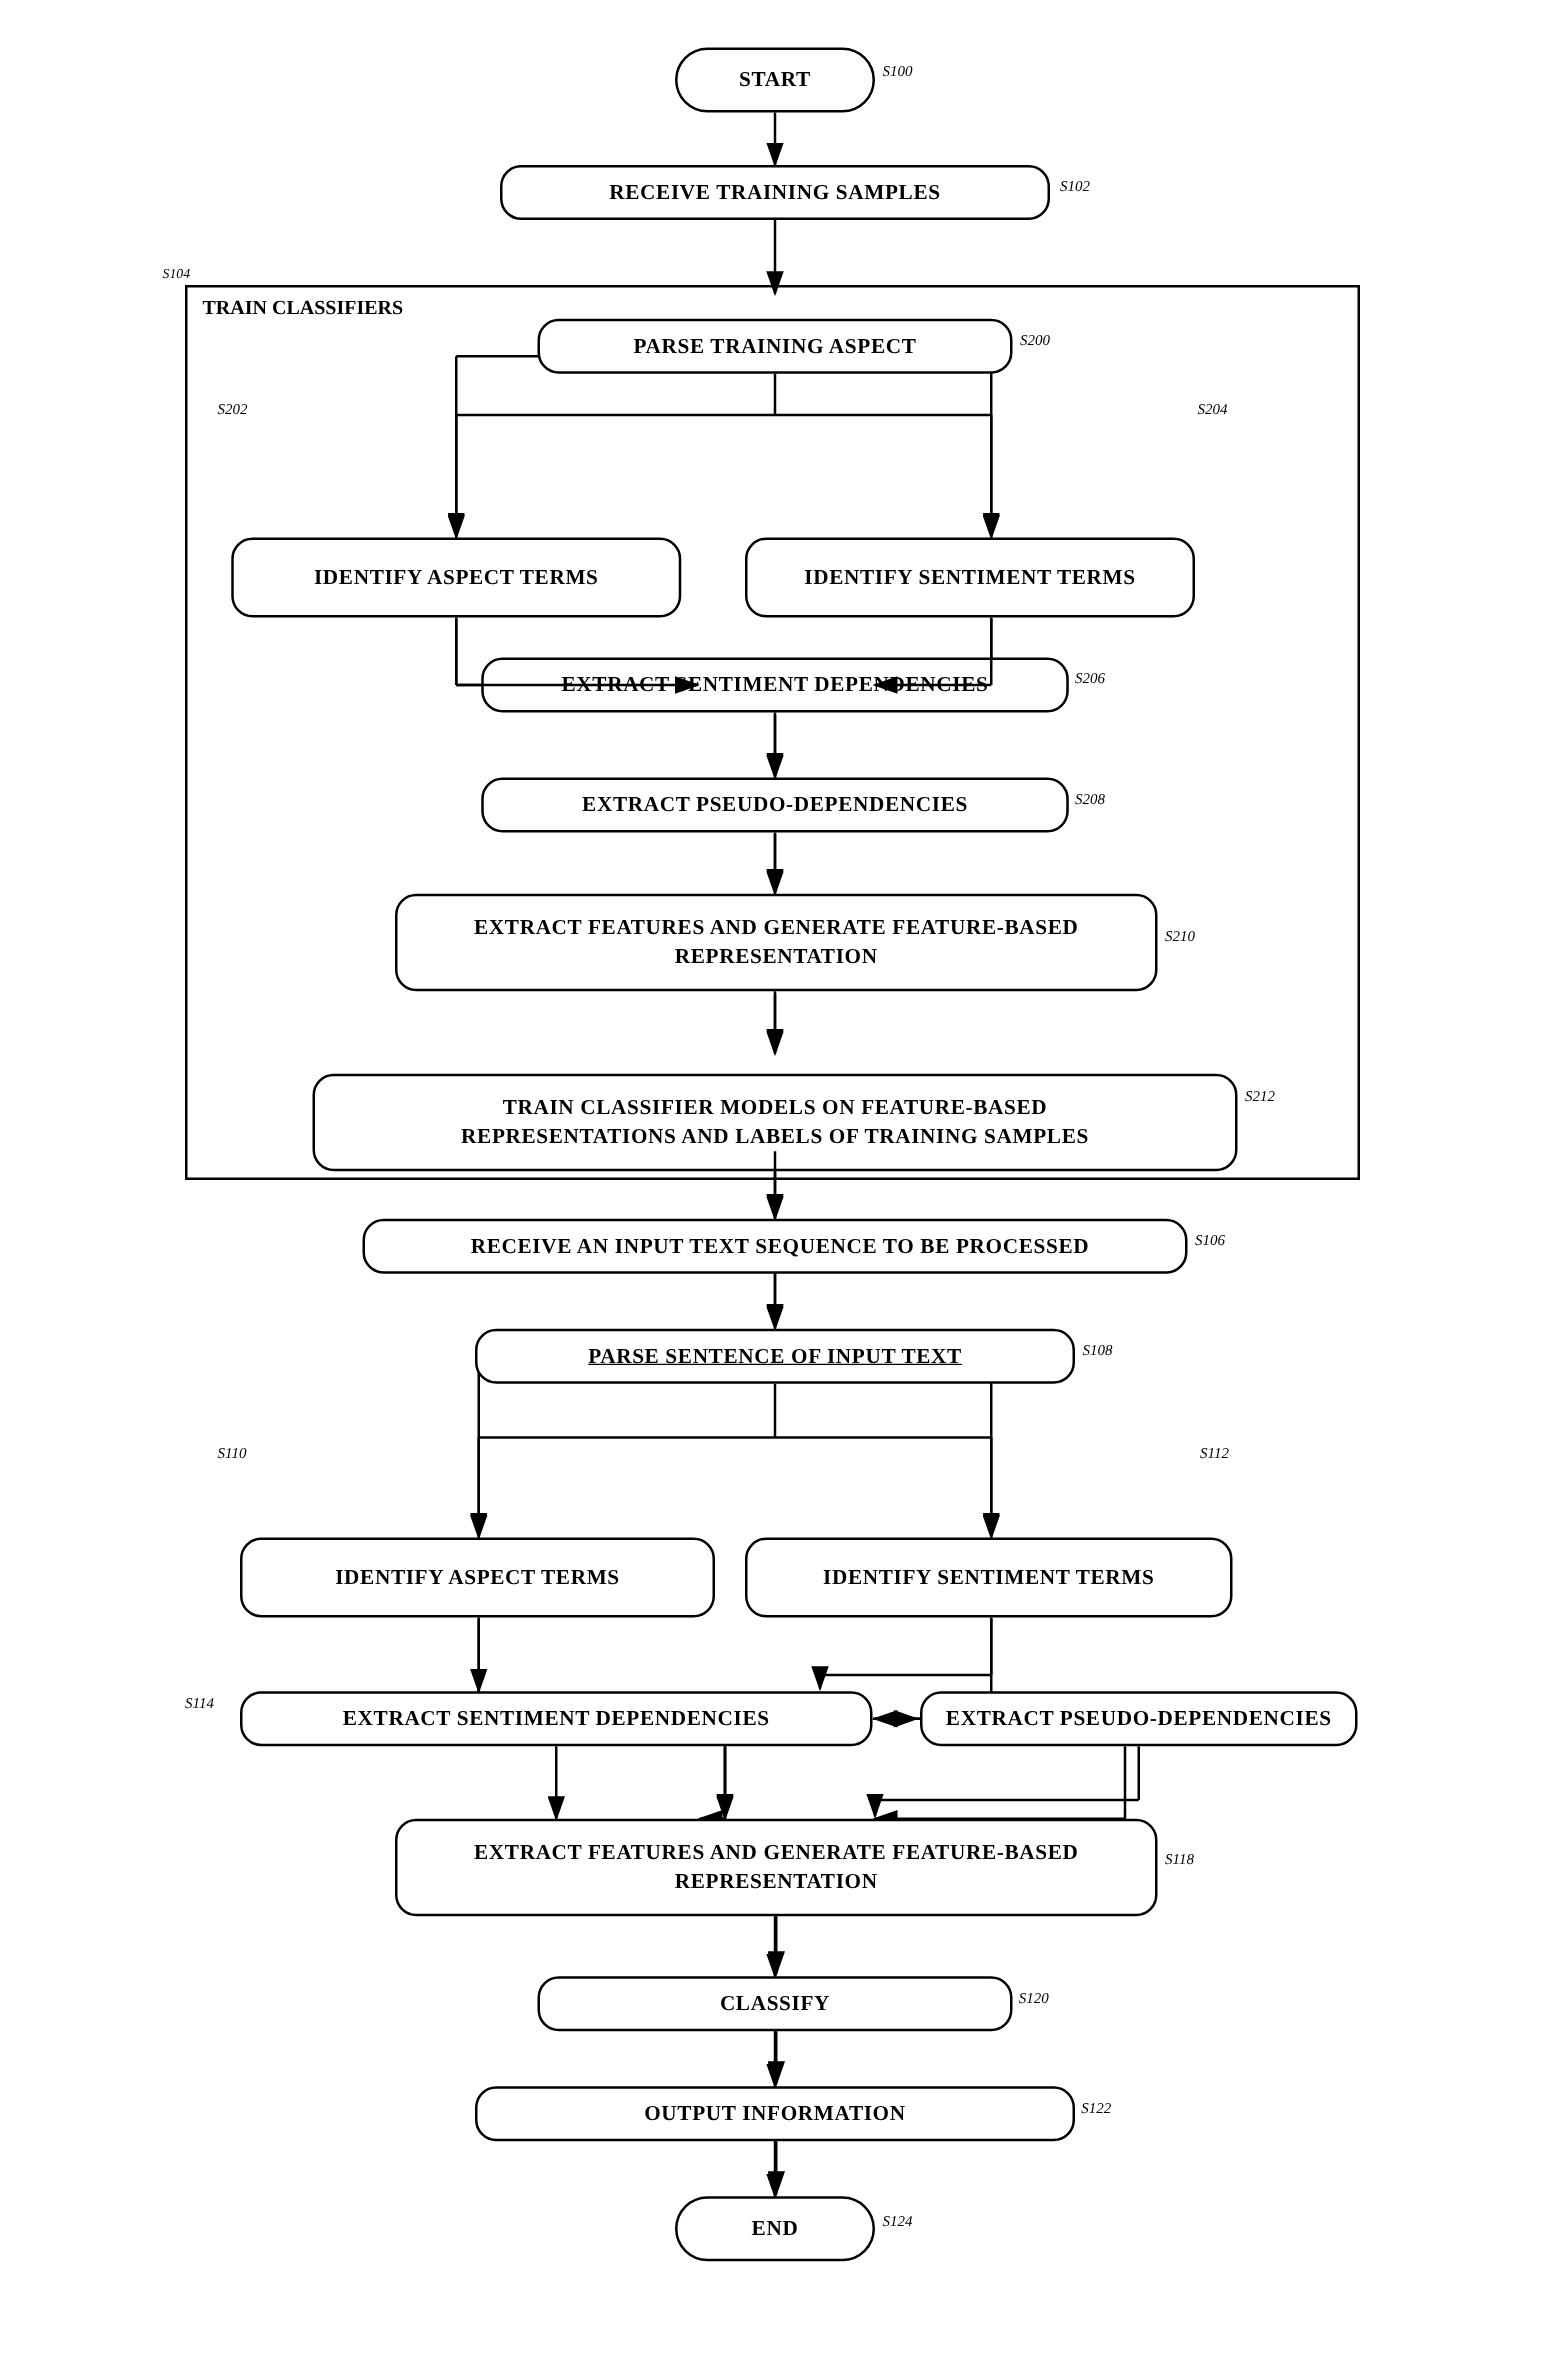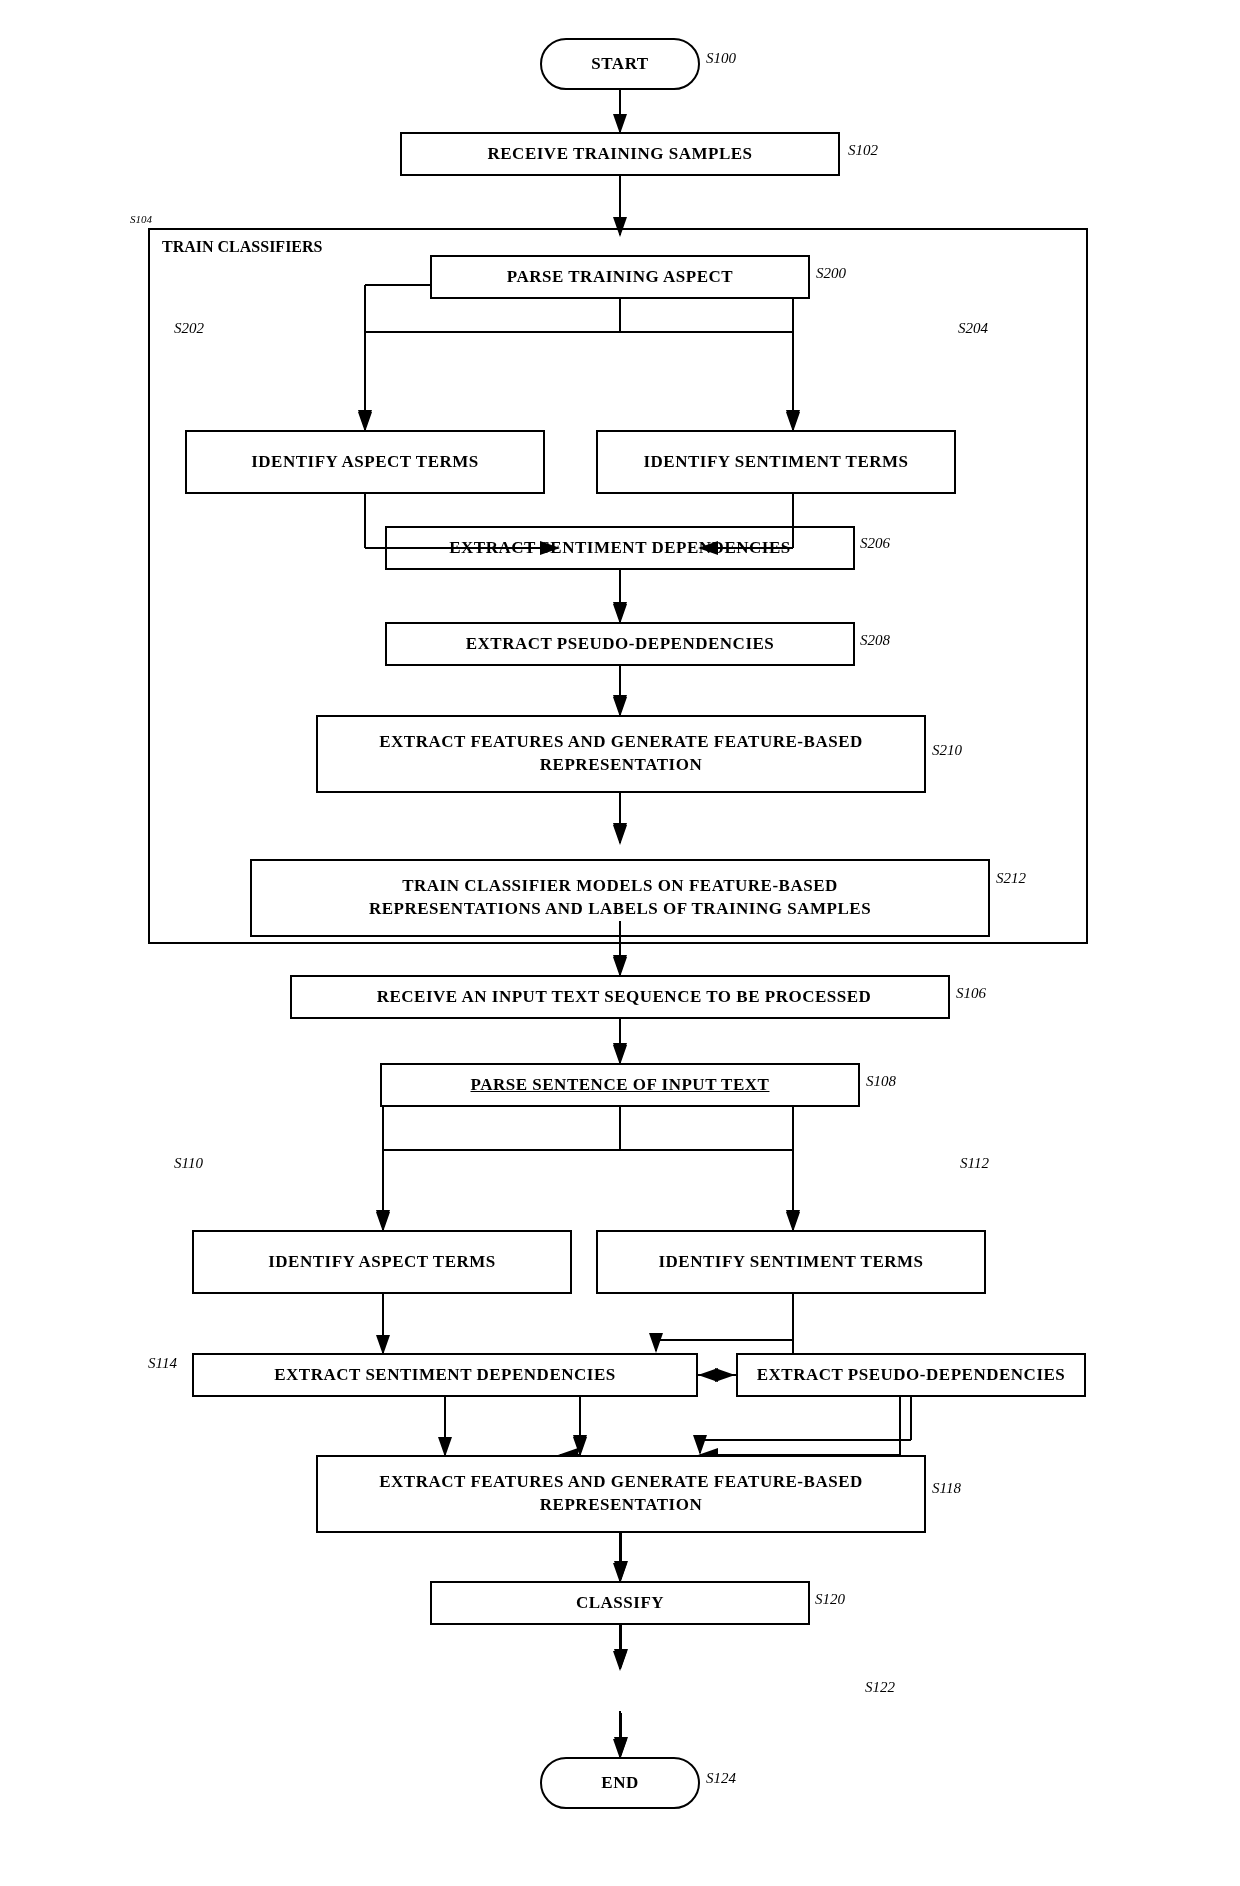--- a/index.html
+++ b/index.html
@@ -25,20 +25,21 @@
     
     .node {
       position: absolute;
       display: flex;
       align-items: center;
       justify-content: center;
       text-align: center;
       font-size: 17px;
       font-weight: bold;
       letter-spacing: 0.03em;
+      border-radius: 17px;
     }
 
     .rect {
       border: 2.5px solid #000;
       background: #fff;
       padding: 8px 14px;
     }
 
     .oval {
       border: 2.5px solid #000;
@@ -48,21 +49,21 @@
     }
 
     .outer-box {
       position: absolute;
       border: 2.5px solid #000;
       background: transparent;
     }
 
     .label-tag {
       position: absolute;
-      font-size: 15px;
+      font-size: 12px;
       font-style: italic;
       font-weight: normal;
       font-family: 'Times New Roman', Times, serif;
     }
 
     
     .arrows-svg {
       position: absolute;
       top: 0;
       left: 0;
@@ -248,20 +249,23 @@
   <div class="node rect" style="left:316px; top:1455px; width:610px; height:78px; line-height:1.35;">
     <span>EXTRACT FEATURES AND GENERATE FEATURE-BASED<br>REPRESENTATION</span>
   </div>
   <div class="label-tag" style="left:932px; top:1480px;">S118</div>
 
   <div class="node rect" style="left:430px; top:1581px; width:380px; height:44px;">
     <span>CLASSIFY</span>
   </div>
   <div class="label-tag" style="left:815px; top:1591px;">S120</div>
 
+  <div class="node rect" style="left:380px; top:1669px; width:480px; height:44px;">
+    <span>OUTPUT INFORMATION</span>
+  </div>
   <div class="label-tag" style="left:865px; top:1679px;">S122</div>
 
   <div class="node oval" style="left:540px; top:1757px; width:160px; height:52px;">
     <span>END</span>
   </div>
   <div class="label-tag" style="left:706px; top:1770px;">S124</div>
 
   <svg style="position:absolute; top:0; left:0; width:1240px; height:1886px; pointer-events:none;">
     <defs>
       <marker id="arr3" markerWidth="10" markerHeight="7" refX="9" refY="3.5" orient="auto">

